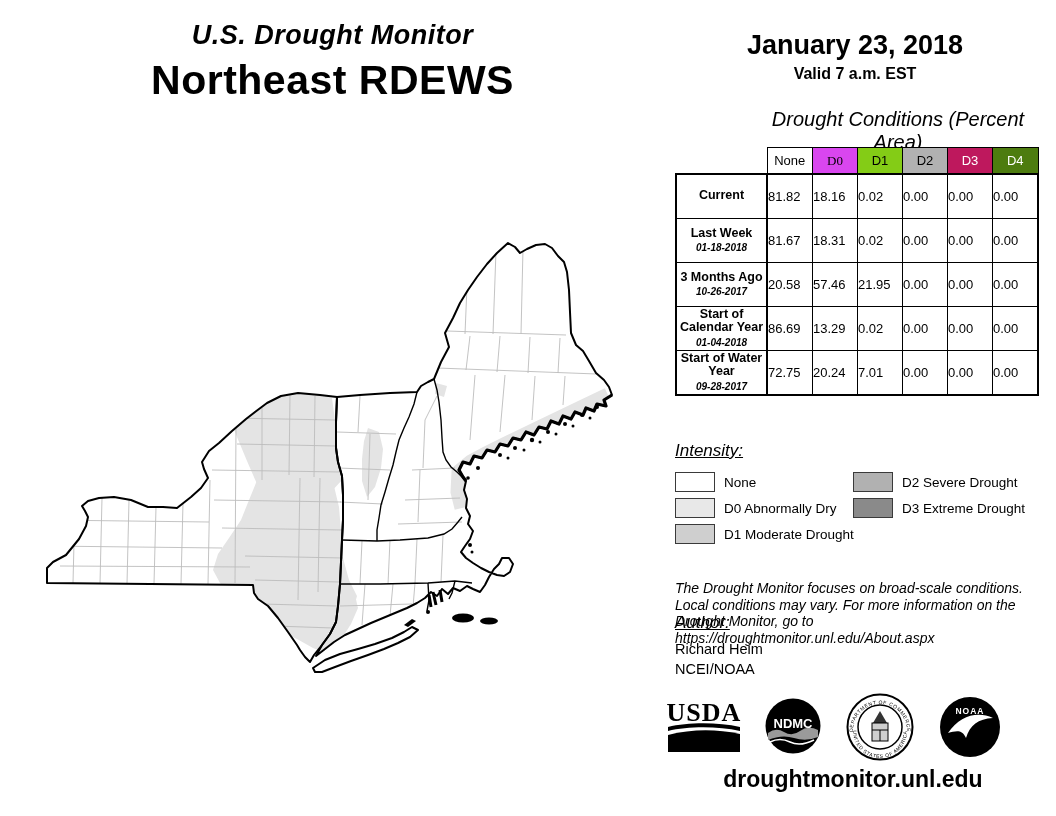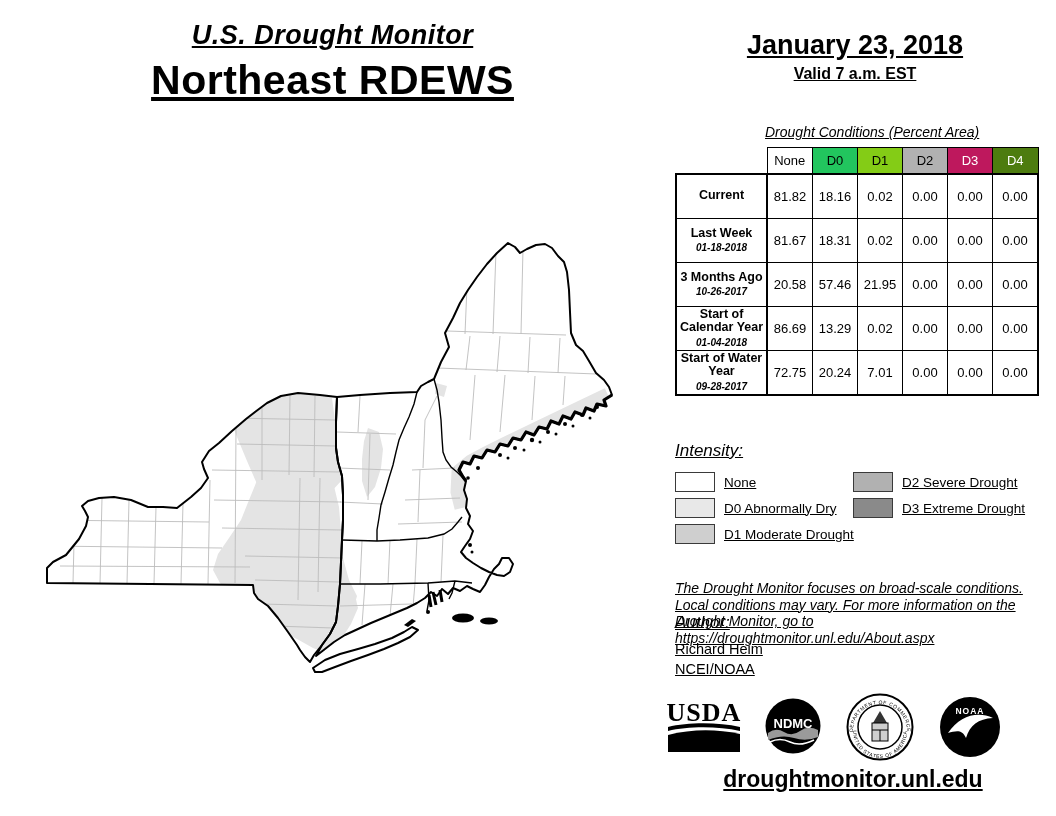--- a/index.html
+++ b/index.html
@@ -1,42 +1,42 @@
 <!DOCTYPE html>
 <html><head>
 <meta charset="utf-8">
 <style>
   html,body{margin:0;padding:0;background:#ffffff;}
   body{width:1056px;height:816px;position:relative;overflow:hidden;
        font-family:"Liberation Sans","DejaVu Sans",sans-serif;color:#000;}
-  .abs{position:absolute;text-decoration:underline;}
+  .abs{position:absolute;}
 
   
   #title-block{left:95px;top:20px;width:475px;text-align:center;}
   #super-title{font-size:27px;font-weight:bold;font-style:italic;letter-spacing:.5px;}
   #region-title{font-size:41px;font-weight:bold;margin-top:6px;letter-spacing:.5px;}
 
   
   #date-block{left:670px;top:30px;width:370px;text-align:center;}
   #date-main{font-size:27px;font-weight:bold;}
   #date-released{font-size:15px;font-weight:bold;font-style:italic;margin-top:3px;}
   #date-valid{font-size:16px;font-weight:bold;margin-top:4px;}
 
   
-  #table-title{left:765px;top:124px;width:266px;text-align:left;
-               font-size:14px;font-style:italic;}
+  #table-title{left:765px;top:108px;width:266px;text-align:center;
+               font-size:20px;font-style:italic;}
   table.dm{position:absolute;left:675px;top:147px;border-collapse:collapse;table-layout:fixed;}
   table.dm th,table.dm td{padding:0;}
   table.dm thead th{width:44px;height:25px;border:1px solid #000;
                     font-weight:normal;font-size:13px;text-align:center;}
   table.dm thead th.corner{border:none;width:89px;background:transparent;}
   table.dm tbody th{width:89px;height:43px;border:1px solid #000;border-left-width:2px;
                     border-right-width:2px;font-size:12.5px;font-weight:bold;
                     text-align:center;line-height:13.5px;}
-  table.dm tbody td{width:44px;height:43px;border:1px solid #000;text-align:center;font-size:13px;}
+  table.dm tbody td{width:44px;height:43px;border:1px solid #000;font-size:13px;}
   table.dm tbody tr:first-child th,table.dm tbody tr:first-child td{border-top-width:2px;}
   table.dm tbody tr:last-child th,table.dm tbody tr:last-child td{border-bottom-width:2px;}
   table.dm tbody td:last-child{border-right-width:2px;}
   .row-date{display:block;font-size:10px;font-style:italic;font-weight:bold;margin-top:1px;}
 
   
   #legend{left:675px;top:441px;width:360px;}
   #legend-heading{font-size:17px;font-style:italic;text-decoration:underline;margin-bottom:8px;}
   #legend-grid{display:grid;grid-template-columns:178px 182px;
                grid-template-rows:repeat(3,26px);grid-auto-flow:column;}
@@ -164,21 +164,21 @@
   <div id="date-valid">Valid 7 a.m. EST</div>
 </div>
 
 <div class="abs" id="table-title">Drought Conditions (Percent Area)</div>
 
 <table class="dm">
   <thead>
     <tr>
       <th class="corner"></th>
       <th style="background: rgb(255, 255, 255); color: rgb(0, 0, 0);">None</th>
-      <th style="background: #22c55e; color: rgb(0, 0, 0);">D0</th>
+      <th style="background: #d946ef; color: rgb(0, 0, 0); font-family: Liberation Serif, serif;">D0</th>
       <th style="background: #84cc16; color: rgb(0, 0, 0);">D1</th>
       <th style="background: rgb(177, 177, 177); color: rgb(0, 0, 0);">D2</th>
       <th style="background: #be185d; color: rgb(255, 255, 255);">D3</th>
       <th style="background: #4d7c0f; color: rgb(255, 255, 255);">D4</th>
     </tr>
   </thead>
   <tbody>
     <tr>
       <th><span>Current</span><span class="row-date"></span></th>
       <td>81.82</td>

